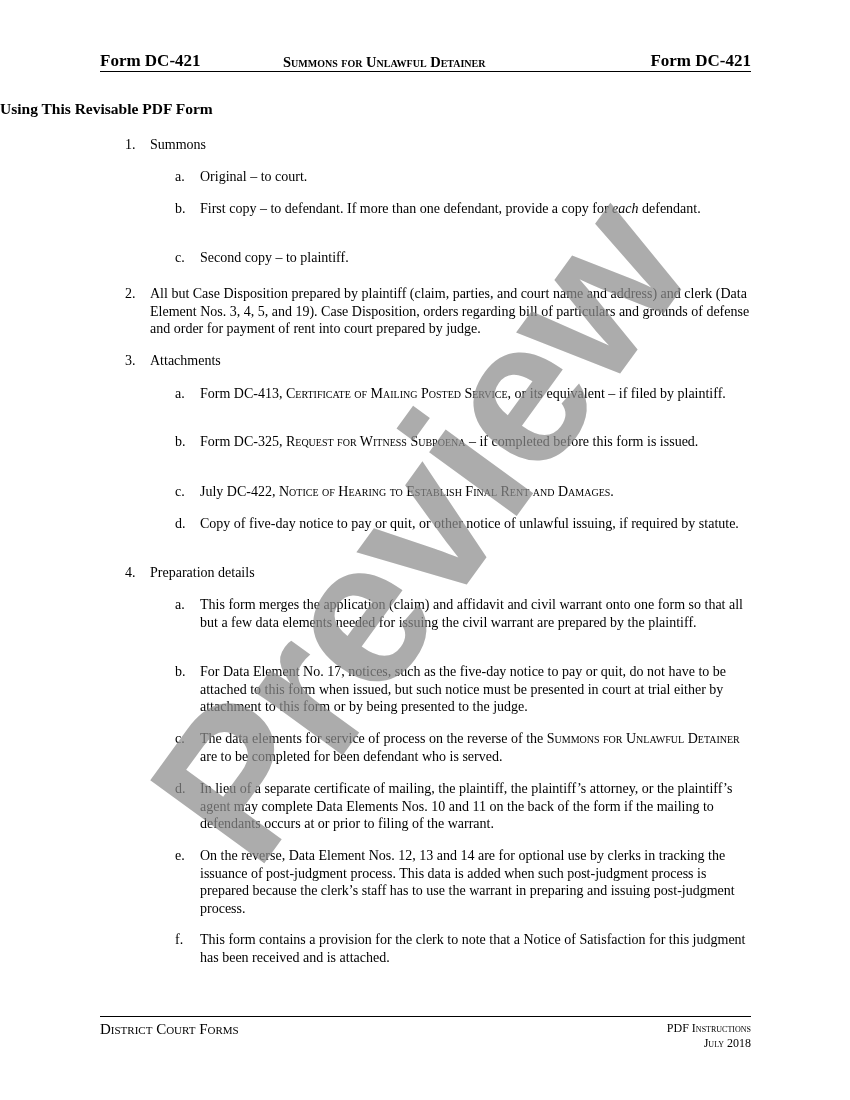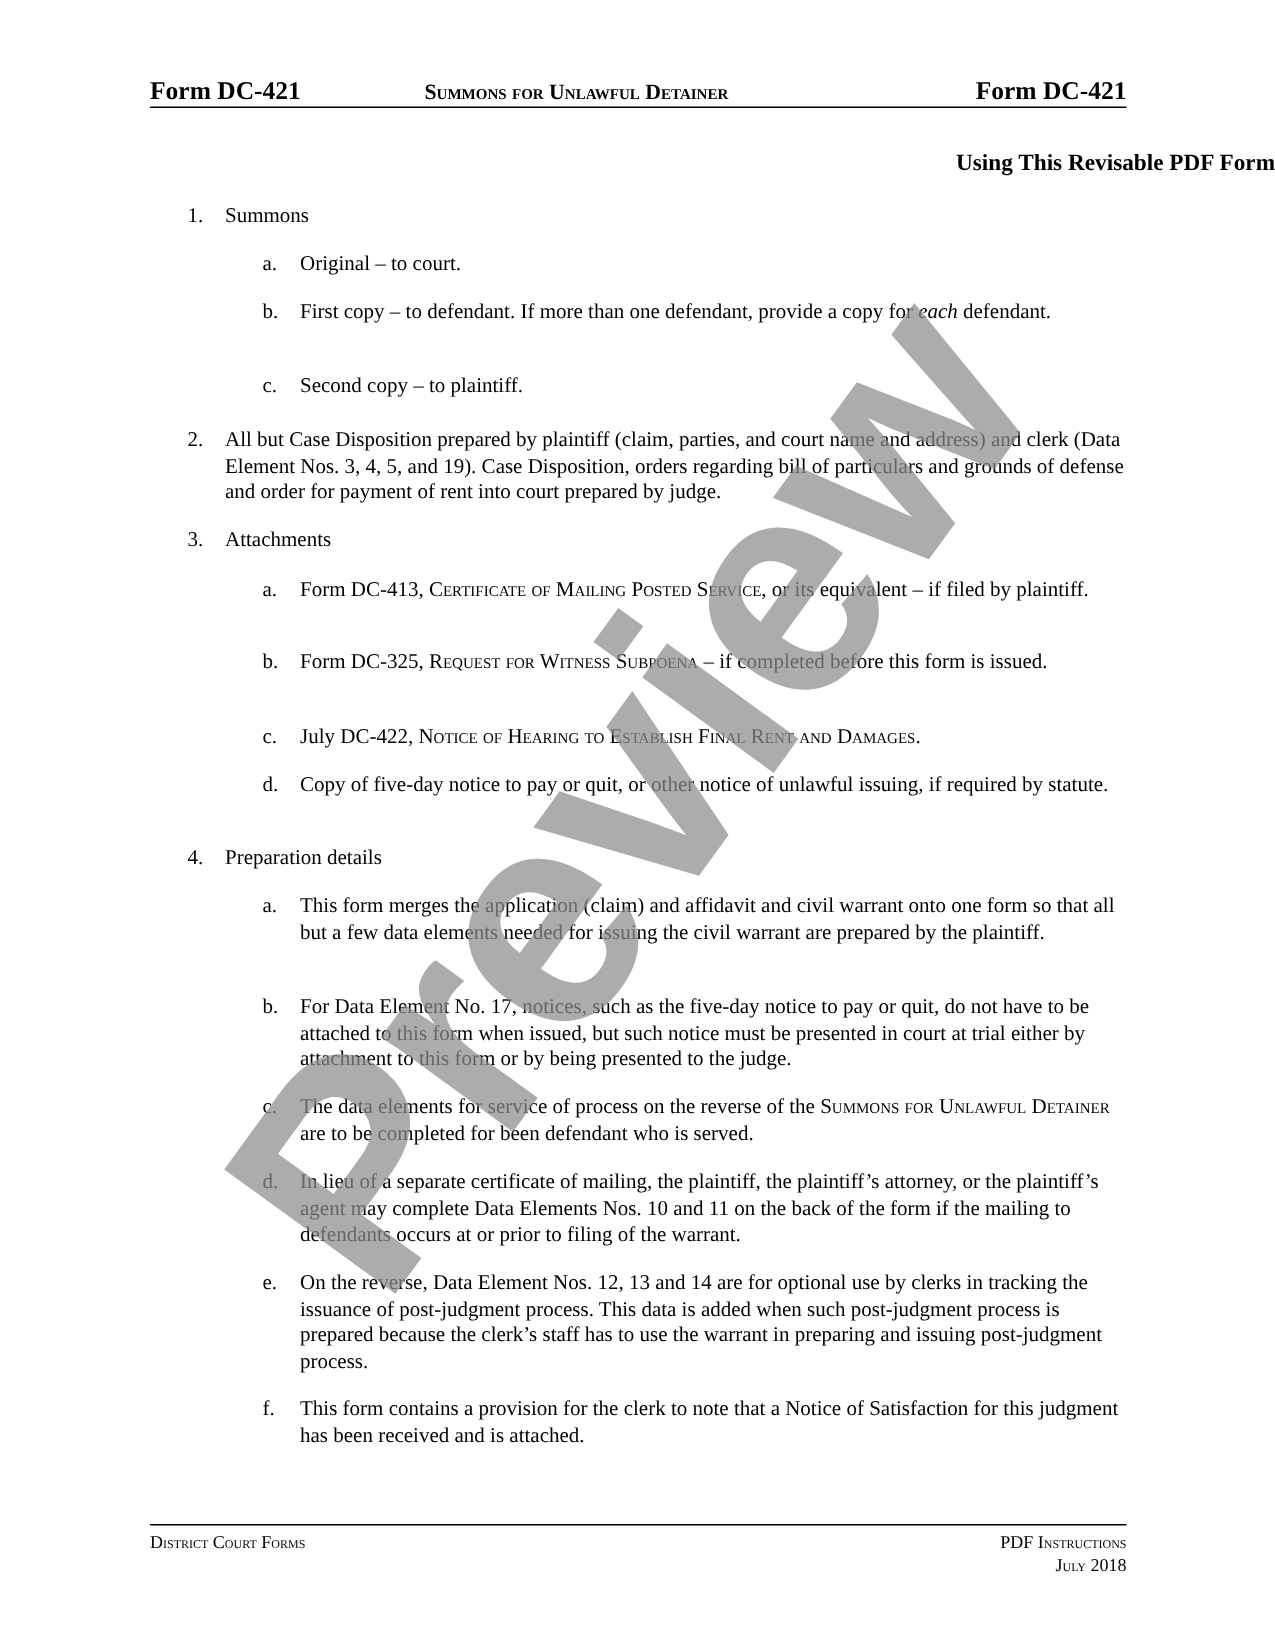--- a/index.html
+++ b/index.html
@@ -6,31 +6,31 @@
     body { width: 850px; height: 1100px; position: relative; overflow: hidden;
       font-family: "Liberation Serif", "DejaVu Serif", serif; color: #000; }
     .page { position: absolute; left: 0; top: 0; width: 788px; height: 1100px; }
     .header { position: absolute; left: 100px; top: 51px; width: 651px; height: 20px;
       border-bottom: 1.5px solid #000; }
     .hdr-left, .hdr-right { position: absolute; top: 0; font-weight: bold; font-size: 17px; line-height: 20px; }
     .hdr-left { left: 0; }
     .hdr-right { right: 0; }
     .hdr-center { position: absolute; left: 183px; top: 1px; font-weight: bold; font-size: 14.5px;
       line-height: 20px; font-variant: small-caps; letter-spacing: 0; }
-    .title { position: absolute; left: 0; width: 850px; top: 100px; text-align: right;
+    .title { position: absolute; left: 0; width: 850px; top: 100px; text-align: left;
       font-weight: bold; font-size: 15.5px; }
     .body-text { font-size: 14px; line-height: 17.5px; }
     .item { position: absolute; }
     .num { position: absolute; left: 125px; }
     .label { position: absolute; left: 150px; width: 605px; }
     .sub-letter { position: absolute; left: 175px; }
     .sub-text { position: absolute; left: 200px; width: 552px; }
     .sc { font-variant: small-caps; }
     .footer { position: absolute; left: 100px; top: 1016px; width: 651px; border-top: 1px solid #000; }
-    .foot-left { position: absolute; left: 0; top: 4px; font-size: 12px; font-variant: small-caps; }
+    .foot-left { position: absolute; left: 0; top: 4px; font-size: 15px; font-variant: small-caps; }
     .foot-right { position: absolute; right: 0; top: 4px; font-size: 12px; font-variant: small-caps;
       text-align: right; line-height: 15px; }
     .watermark { position: absolute; left: 418px; top: 530px; transform: translate(-50%, -50%) rotate(-54deg);
       font-family: "Liberation Sans", "DejaVu Sans", sans-serif; font-weight: bold; font-size: 205px;
       color: rgba(140,140,140,0.72); letter-spacing: -4px; white-space: nowrap; pointer-events: none;
       line-height: 1; }
   </style>
 </head>
 <body>
 

